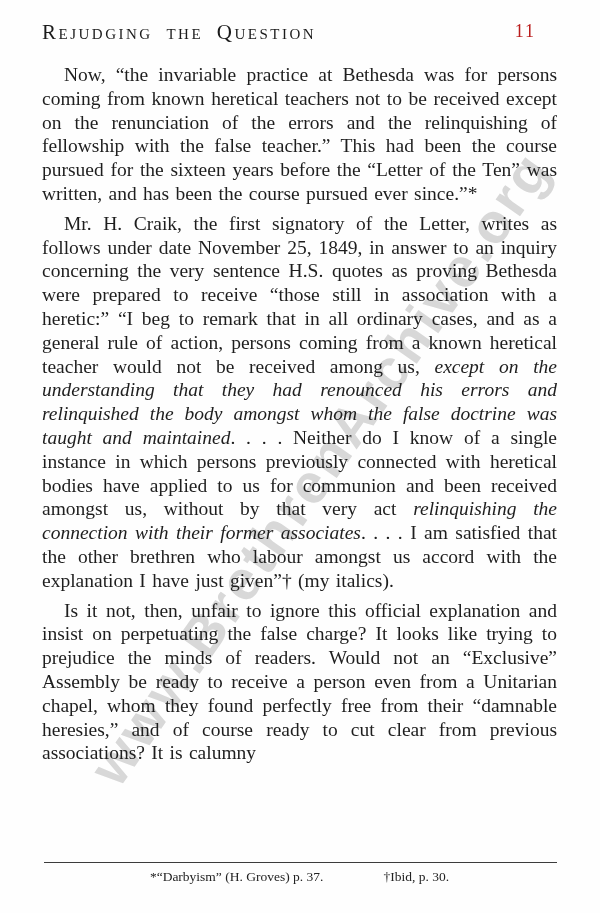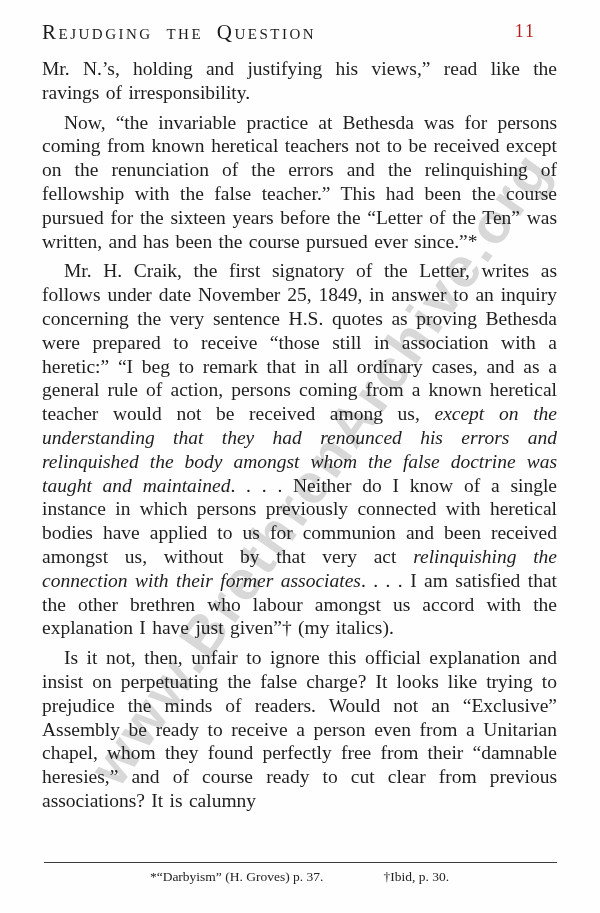--- a/index.html
+++ b/index.html
@@ -99,21 +99,20 @@
 
 <div class="scan-page">
 
   <div class="watermark" style="color: rgb(216, 216, 216);">www.BrethrenArchive.org</div>
 
   <div class="running-header">Rejudging the Question</div>
 
   <div class="page-number">11</div>
 
   <div class="page-body">
-      <p class="para"><span>Mr. N.’s, holding and justifying his views,” read like the ravings of irresponsibility.</span></p>
       <p class="para indent"><span>Now, “the invariable practice at Bethesda was for persons coming from known heretical teachers not to be received except on the renunciation of the errors and the relinquishing of fellowship with the false teacher.” This had been the course pursued for the sixteen years before the “Letter of the Ten” was written, and has been the course pursued ever since.”*</span></p>
       <p class="para indent"><span>Mr. H. Craik, the first signatory of the Letter, writes as follows under date November 25, 1849, in answer to an inquiry concerning the very sentence H.S. quotes as proving Bethesda were prepared to receive “those still in association with a heretic:” “I beg to remark that in all ordinary cases, and as a general rule of action, persons coming from a known heretical teacher would not be received among us, </span><span class="it">except on the understanding that they had renounced his errors and relinquished the body amongst whom the false doctrine was taught and maintained</span><span>.&nbsp;.&nbsp;.&nbsp;. Neither do I know of a single instance in which persons previously connected with heretical bodies have applied to us for communion and been received amongst us, without by that very act </span><span class="it">relinquishing the connection with their former associates</span><span>.&nbsp;.&nbsp;.&nbsp;. I am satisfied that the other brethren who labour amongst us accord with the explanation I have just given”† (my italics).</span></p>
       <p class="para indent"><span>Is it not, then, unfair to ignore this official explanation and insist on perpetuating the false charge? It looks like trying to prejudice the minds of readers. Would not an “Exclusive” Assembly be ready to receive a person even from a Unitarian chapel, whom they found perfectly free from their “damnable heresies,” and of course ready to cut clear from previous associations? It is calumny</span></p>
     </div>
 
   <div class="footnote-rule"></div>
 
   <div class="footnotes">
     <span>*“Darbyism” (H. Groves) p. 37.</span>
     <span>†Ibid, p. 30.</span>

